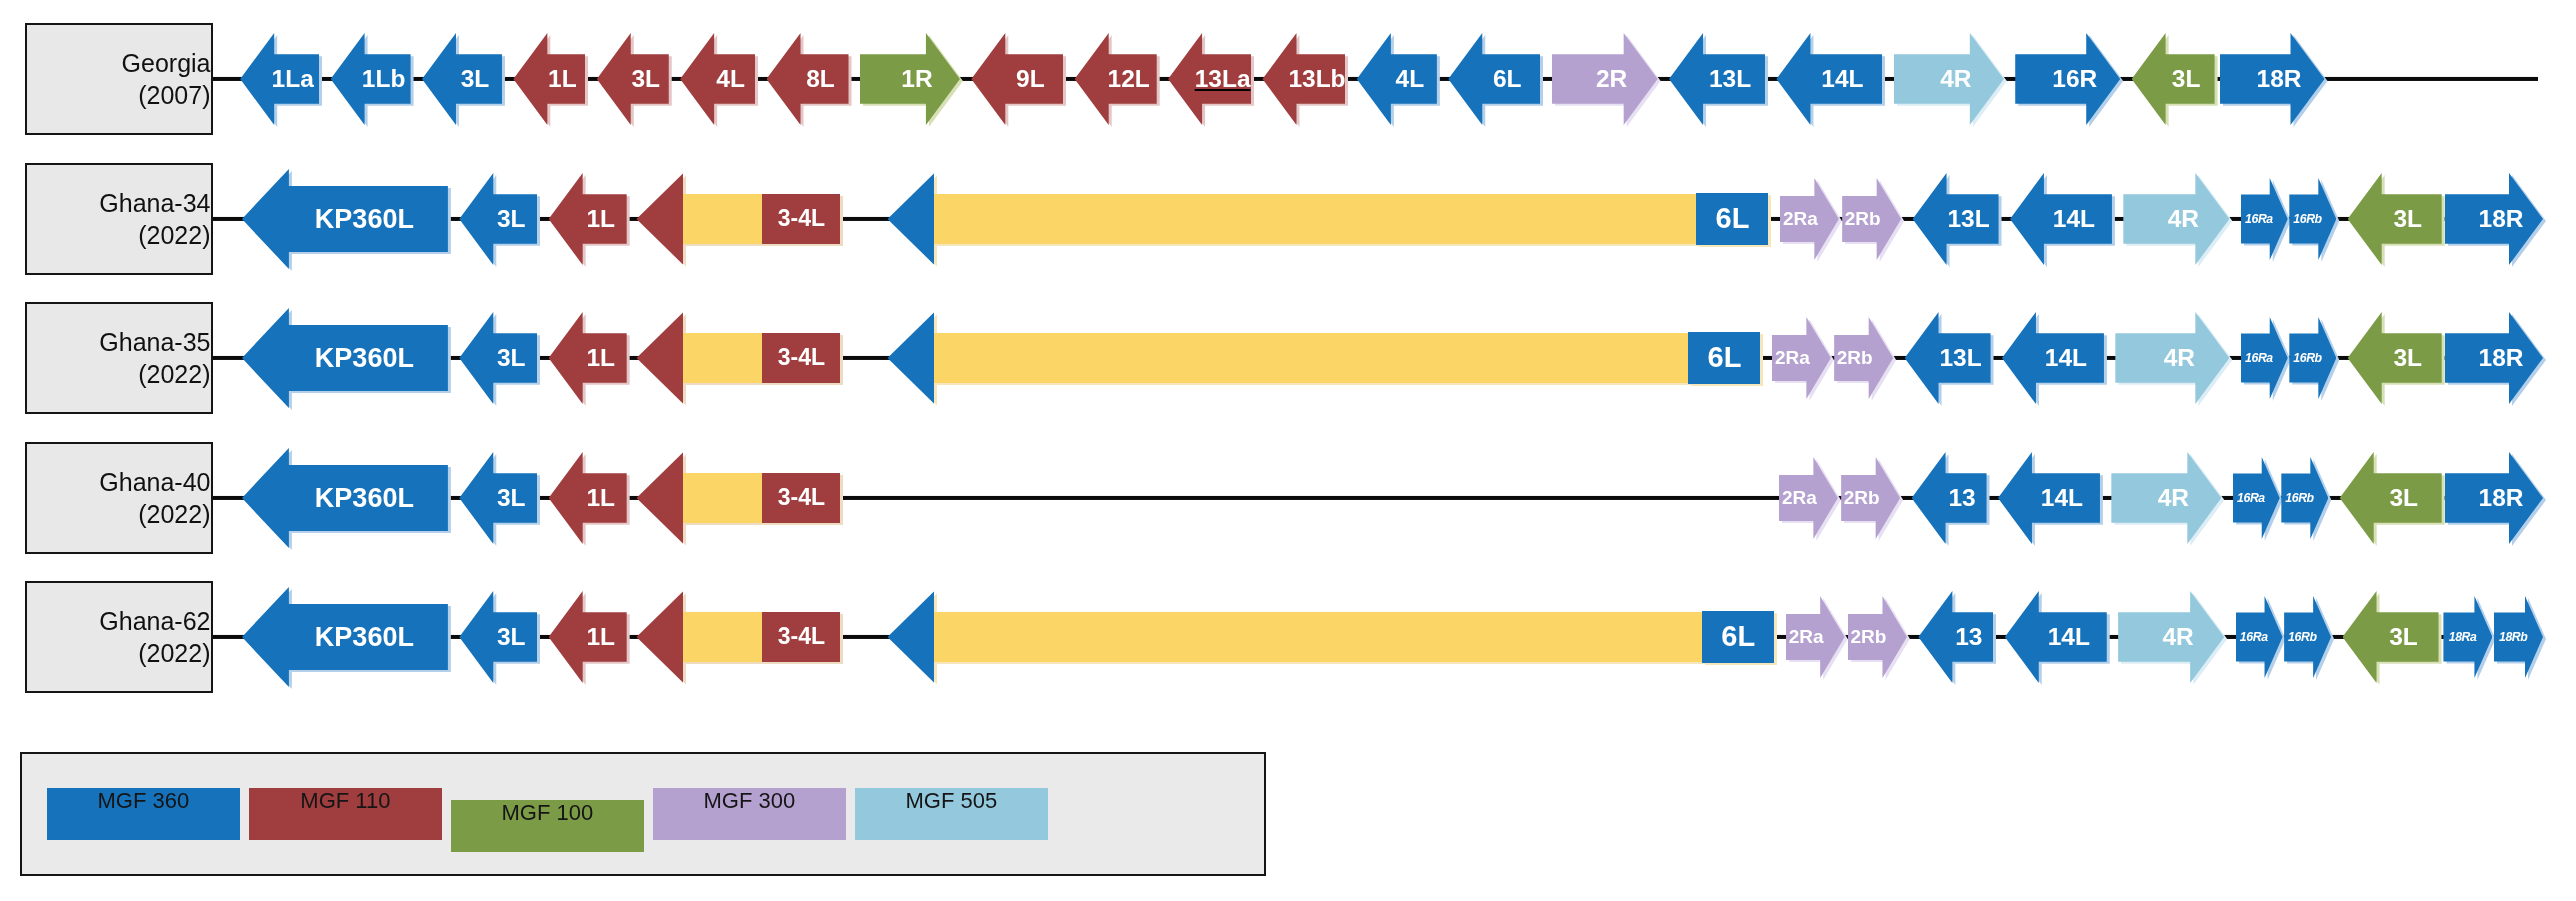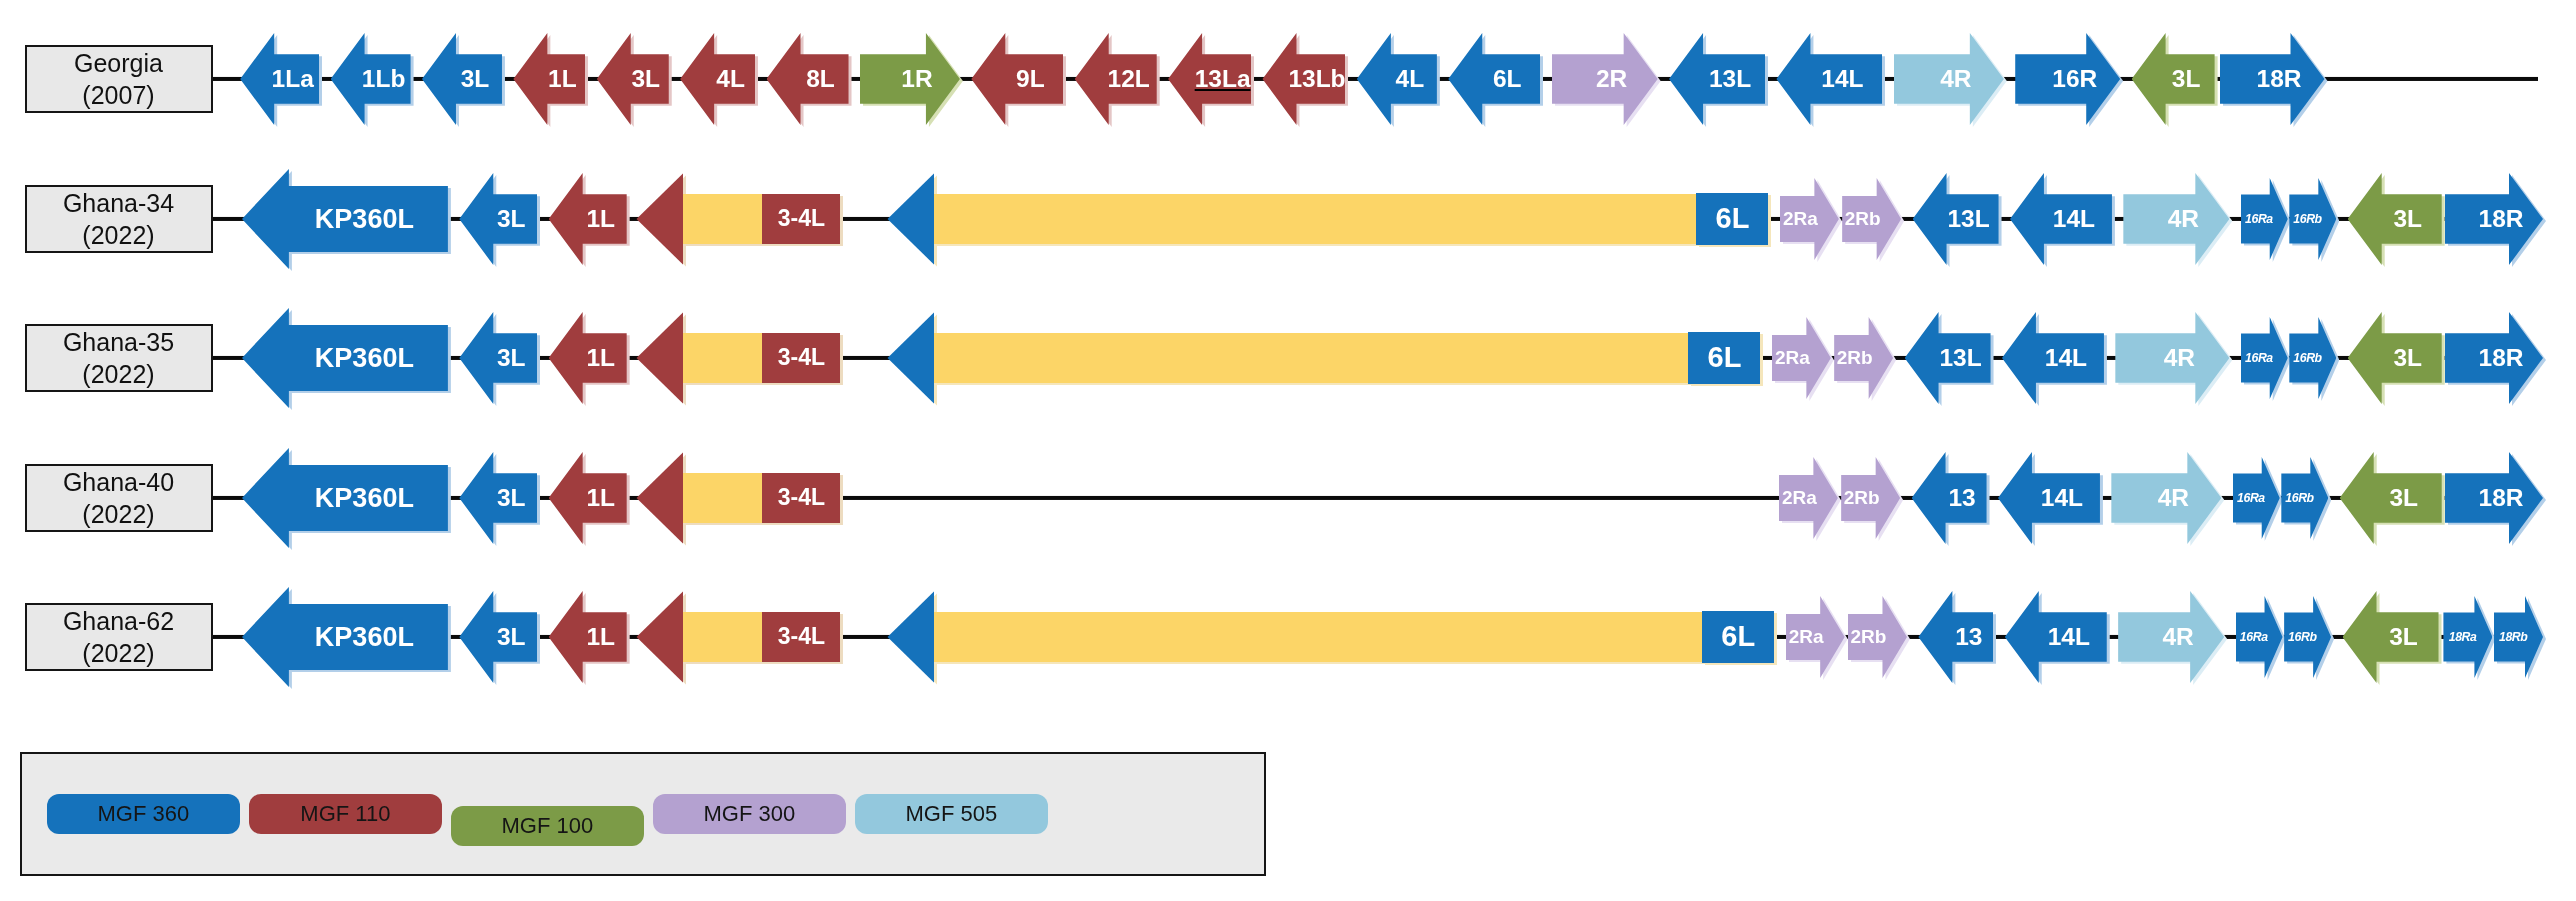--- a/index.html
+++ b/index.html
@@ -2,22 +2,22 @@
 <html style="--mgf360: #1572BB; --mgf110: #A03D3E; --mgf100: #7C9B47; --mgf300: #B4A1D0; --mgf505: #93C8DD; --fusion: #FCD567; --line: #0A0A0A; --box_bg: #E8E8E8; --legend_bg: #EAEAEA;font-size:13px"><head>
 <meta charset="utf-8">
 <style>
   html,body{margin:0;padding:0;}
   body{
     width:2576px;height:901px;position:relative;background:#ffffff;
     font-family:"Liberation Sans", sans-serif;overflow:hidden;
   }
   .row{position:absolute;left:24.5px;right:33px;height:108px;display:flex;align-items:center;}
   .strainbox{
-    width:188px;height:68px;flex:0 0 auto;background:var(--box_bg);
-    border:2.5px solid #151515;display:flex;flex-direction:column;align-items:center;justify-content:center;
+    width:188px;height:112px;flex:0 0 auto;background:var(--box_bg);
+    border:2.5px solid #151515;display:flex;flex-direction:column;align-items:flex-end;justify-content:center;
     font-size:25px;color:#111;line-height:1.3;box-sizing:border-box;
   }
   .track{position:relative;flex:1 1 auto;height:108px;display:flex;align-items:center;padding-left:13px;}
   .gline{position:absolute;left:0;right:4.9px;top:50%;transform:translateY(-50%);height:4.1px;background:#0a0a0a;z-index:0;}
   .gene{position:relative;flex:0 0 auto;z-index:1;}
   .gene .shape{position:absolute;inset:0;}
   .gene .lbl{position:relative;z-index:2;display:flex;align-items:center;justify-content:center;height:100%;
     color:#fff;font-weight:bold;white-space:nowrap;}
   
   .md{height:92px;}   .md .lbl{font-size:24.5px;}
@@ -53,22 +53,22 @@
   .bar{position:relative;height:92px;flex:1 1 auto;min-width:213px;z-index:1;filter:drop-shadow(3.3px 2.5px 0 #f5e6bb);}
   .bar .bhead{position:absolute;left:0;top:0;width:47px;height:100%;background:var(--mgf360);
     clip-path:polygon(100% 0,100% 100%,0 50%);}
   .bar .byellow{position:absolute;left:47px;right:71px;top:23%;height:54%;background:var(--fusion);}
   .bar .btail{position:absolute;right:0;width:72px;top:21.5%;height:57%;background:var(--mgf360);
     display:flex;align-items:center;justify-content:center;color:#fff;font-weight:bold;font-size:29px;}
   .spacer{flex:1 1 auto;height:1.6px;}
   
   .legend{position:absolute;left:20.4px;top:752px;width:1246px;height:124px;background:var(--legend_bg);
     border:2.9px solid #151515;display:flex;align-items:center;padding-left:24.5px;gap:9px;box-sizing:border-box;}
-  .lgitem{width:193px;height:40px;flex:0 0 auto;display:flex;align-items:center;justify-content:center;
-    font-size:22px;color:#151515;border-radius:12px;}
+  .lgitem{width:193px;height:52px;flex:0 0 auto;display:flex;justify-content:center;
+    font-size:22px;color:#151515;}
 </style>
 </head>
 <body>
 
 <div id="figure">
     <div class="row" style="top: 25px;">
       <div class="strainbox">
         <div>Georgia</div>
         <div>(2007)</div>
       </div>

